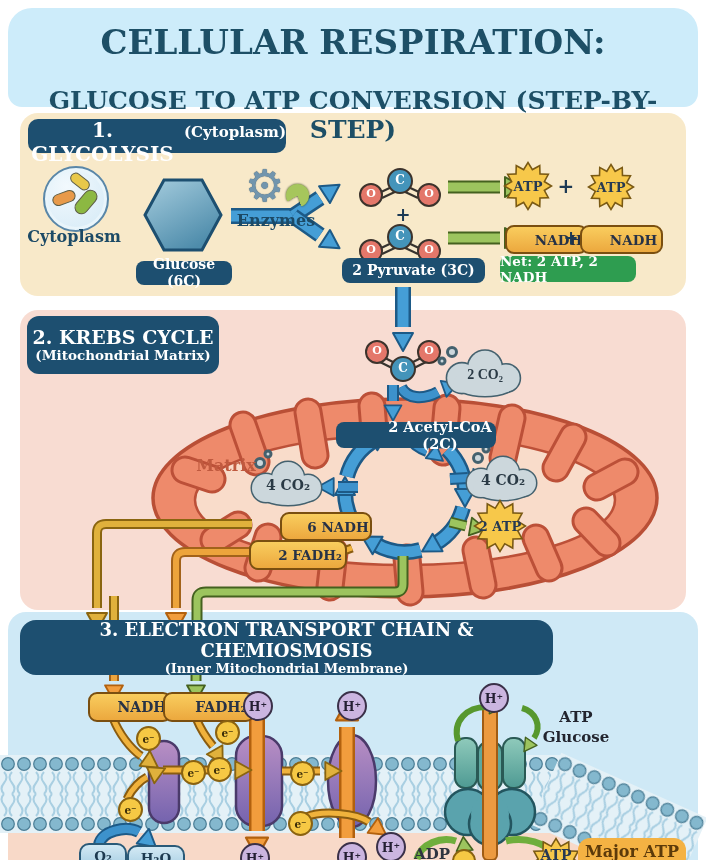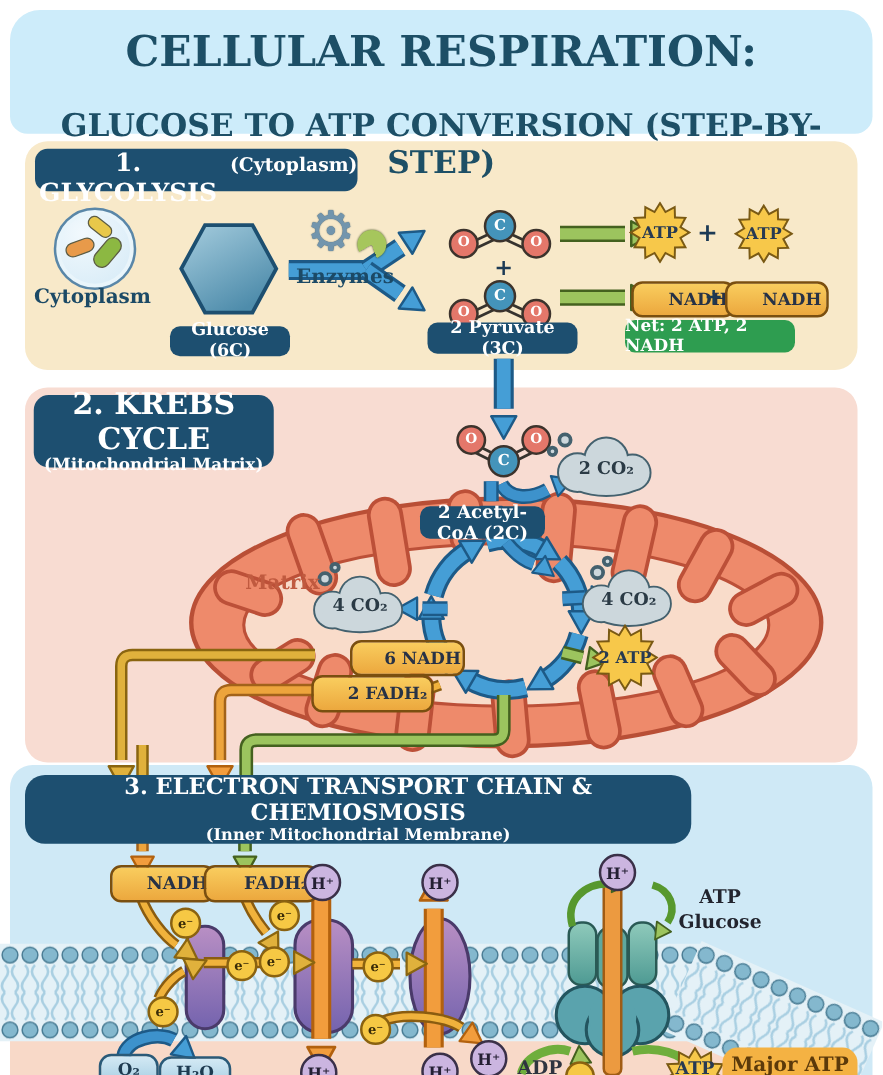--- a/index.html
+++ b/index.html
@@ -378,47 +378,47 @@
   <div class="pac"></div>
   <div class="lbl" style="left:232px;top:211px;width:88px;font-size:16px;">Enzymes</div>
 
   <div class="atom" style="left:391px;top:173px;">C</div>
   <div class="atom" style="left:362px;top:187px;font-size:11px;">O</div>
   <div class="atom" style="left:420px;top:187px;font-size:11px;">O</div>
   <div class="plus" style="left:394px;top:204px;width:18px;font-size:18px;">+</div>
   <div class="atom" style="left:391px;top:229px;">C</div>
   <div class="atom" style="left:362px;top:243px;font-size:11px;">O</div>
   <div class="atom" style="left:420px;top:243px;font-size:11px;">O</div>
-  <div class="pill pill-sm" style="left:342px;top:258px;width:120px;height:25px;">2 Pyruvate (3C)</div>
+  <div class="pill pill-sm" style="left:342px;top:258px;width:143px;height:25px;">2 Pyruvate (3C)</div>
 
   <div class="burst" style="left:503px;top:161px;width:50px;height:50px;">
     <div class="bo"></div>
       <div class="bin"></div>
     <div class="bt" style="font-size:13px;">ATP</div>
   </div>
   <div class="plus" style="left:556px;top:174px;width:20px;font-size:20px;">+</div>
   <div class="burst" style="left:587px;top:163px;width:48px;height:48px;">
     <div class="bo"></div>
       <div class="bin"></div>
     <div class="bt" style="font-size:13px;">ATP</div>
   </div>
   <div class="gb" style="left:505px;top:225px;width:55px;height:25px;">NADH</div>
   <div class="plus" style="left:563px;top:227px;width:16px;font-size:18px;">+</div>
   <div class="gb" style="left:580px;top:225px;width:55px;height:25px;">NADH</div>
   <div class="net" style="left:500px;top:256px;width:136px;height:26px;">Net: 2 ATP, 2 NADH</div>
 
   <div class="pill" style="left:27px;top:316px;width:192px;height:58px;">
-    <span style="font-size:24px;">2. KREBS CYCLE</span>
+    <span style="font-size:19px;">2. KREBS CYCLE</span>
     <span style="font-size:13.5px;">(Mitochondrial Matrix)</span>
   </div>
   <div class="atom" style="left:368px;top:344px;font-size:11px;">O</div>
   <div class="atom" style="left:420px;top:344px;font-size:11px;">O</div>
   <div class="atom" style="left:394px;top:361px;">C</div>
-  <div class="lbl" style="left:454px;top:367px;width:62px;font-size:14px;color:#2a3a45;">2 CO₂</div>
-  <div class="pill pill-sm" style="left:336px;top:405px;width:100px;height:26px;font-size:14.5px;">2 Acetyl-CoA (2C)</div>
+  <div class="lbl" style="left:454px;top:367px;width:62px;font-size:14px;color:#2a3a45;font-family:Liberation Serif, serif;">2 CO₂</div>
+  <div class="pill pill-sm" style="left:336px;top:422px;width:112px;height:26px;font-size:14.5px;padding-left:48px;">2 Acetyl-CoA (2C)</div>
   <div class="lbl" style="left:190px;top:456px;width:72px;font-size:16px;color:#c05a3f;">Matrix</div>
   <div class="lbl" style="left:257px;top:477px;width:62px;font-size:14px;color:#2a3a45;">4 CO₂</div>
   <div class="lbl" style="left:472px;top:472px;width:62px;font-size:14px;color:#2a3a45;">4 CO₂</div>
   <div class="gb" style="left:252px;top:512px;width:64px;height:25px;margin-left:28px;">6 NADH</div>
   <div class="gb" style="left:249px;top:540px;width:70px;height:26px;">2 FADH₂</div>
   <div class="burst" style="left:473px;top:499px;width:54px;height:54px;">
     <div class="bo"></div>
       <div class="bin"></div>
     <div class="bt" style="font-size:13px;">2 ATP</div>
   </div>

